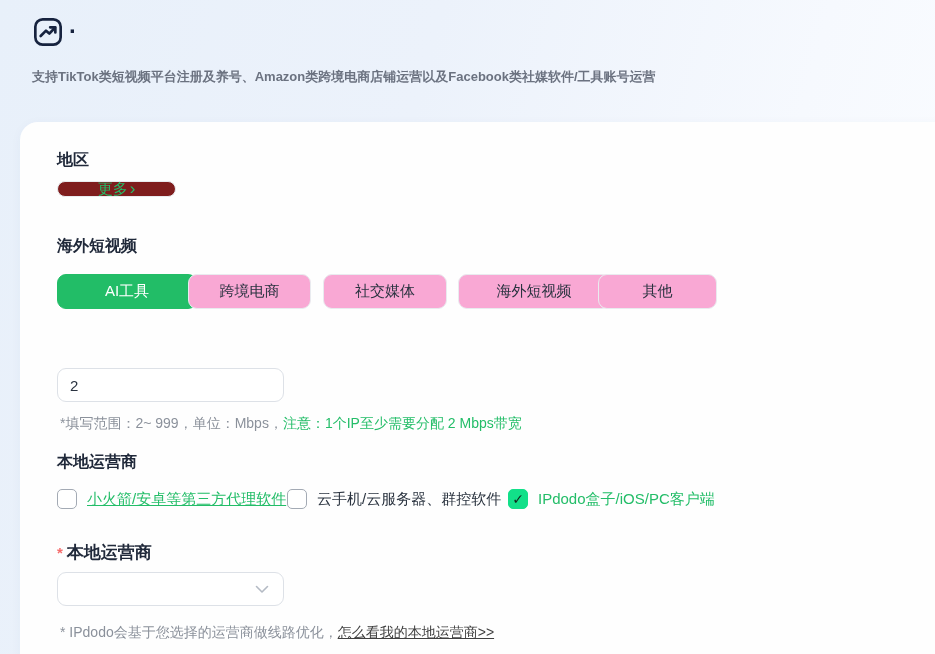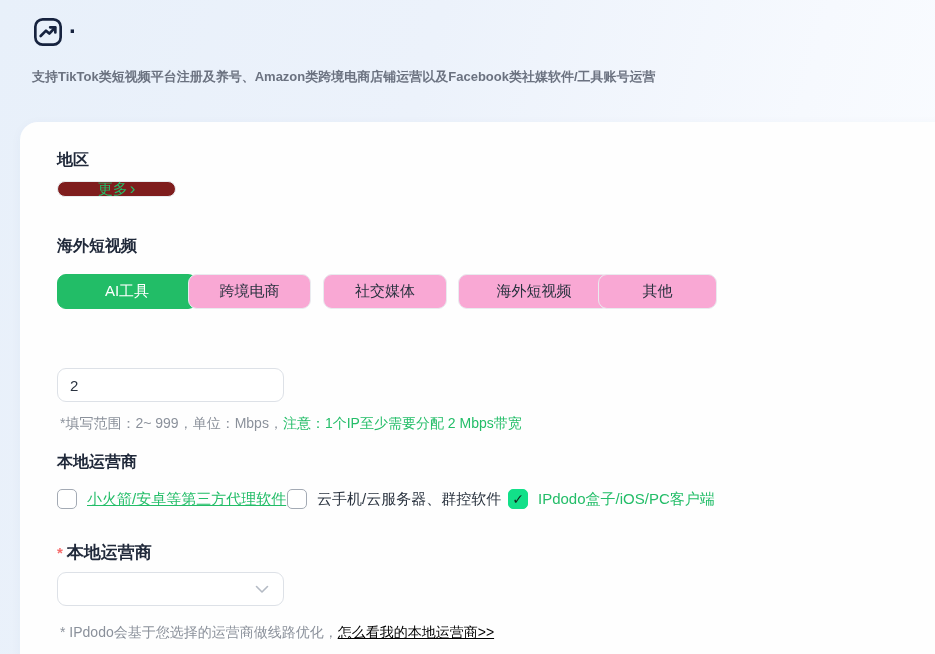--- a/index.html
+++ b/index.html
@@ -124,21 +124,21 @@
   .carrier-select {
     position: absolute; left: 37px; top: 450px;
     width: 227px; height: 34px;
     border: 1px solid #dde1e7; border-radius: 9px;
     background: #ffffff; cursor: pointer;
     display: flex; align-items: center; justify-content: flex-end;
     padding-right: 14px;
   }
   .carrier-select .sel-value { flex: 1; font-size: 15px; color: #2a3340; padding-left: 12px; }
   .hint-carrier { left: 40px; top: 502px; }
-  .hint-link { color: #000000; text-decoration: underline; cursor: pointer; }
+  .hint-link { color: #404040; text-decoration: underline; cursor: pointer; }
 </style>
 </head>
 <body>
 
 <div class="page">
 
   <svg class="header-icon" viewBox="0 0 24 24" fill="none" stroke="#17233f" stroke-width="2" stroke-linecap="round" stroke-linejoin="round">
     <rect x="2.5" y="2.5" width="19" height="19" rx="5.5"></rect>
     <polyline points="6.5,15 10.5,11 13,13.2 17.2,8.8"></polyline>
     <polyline points="13.6,8.5 17.5,8.5 17.5,12.4"></polyline>

